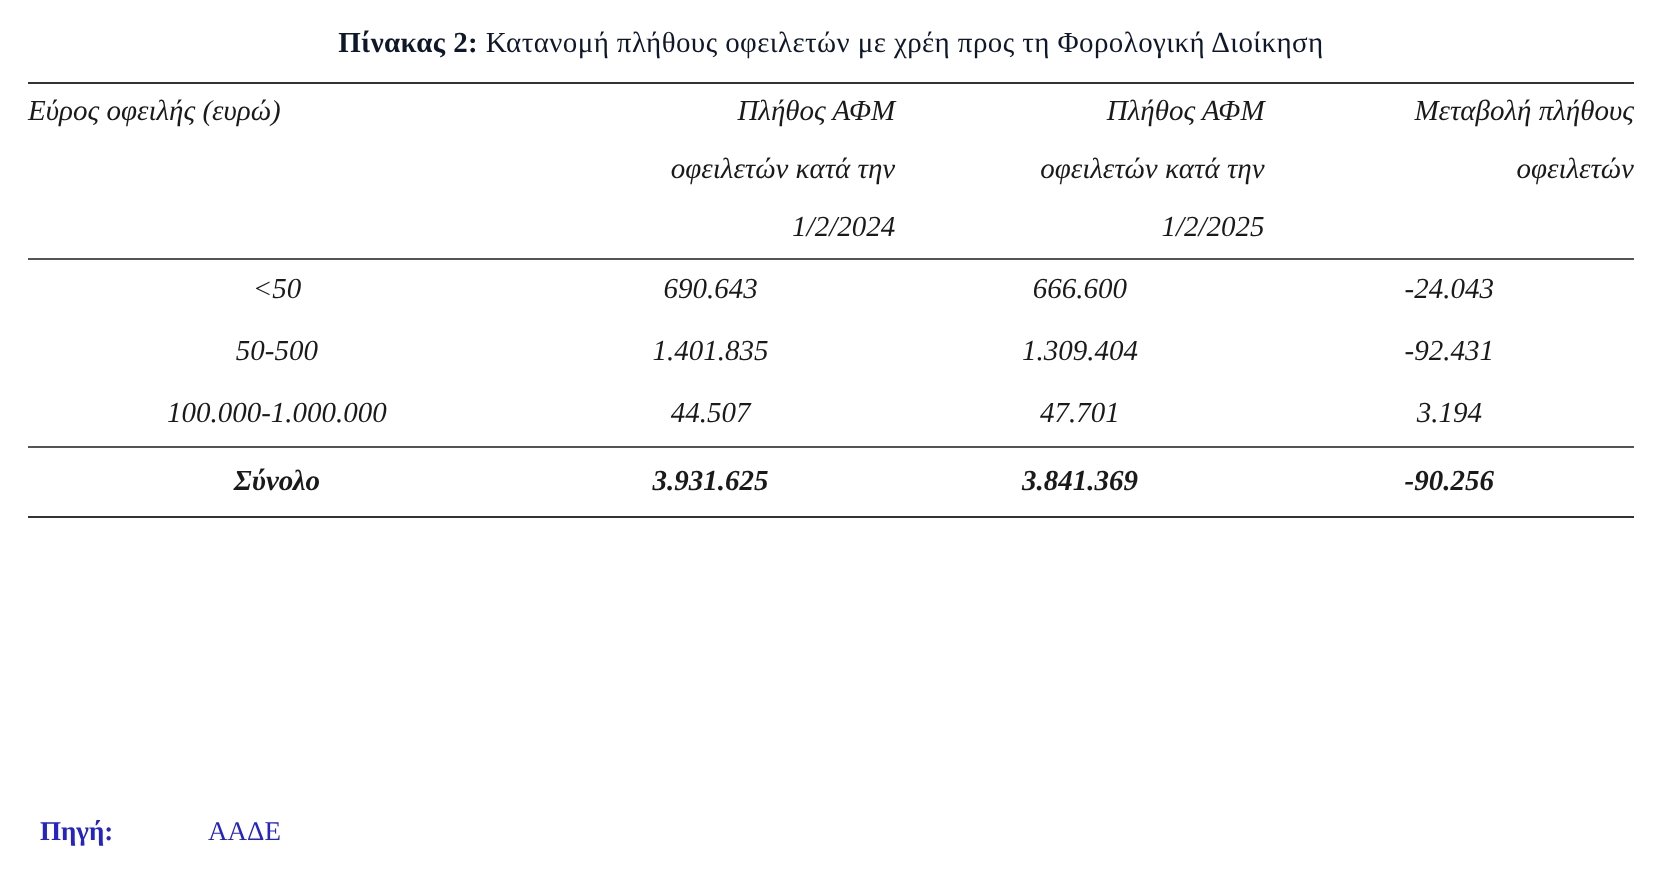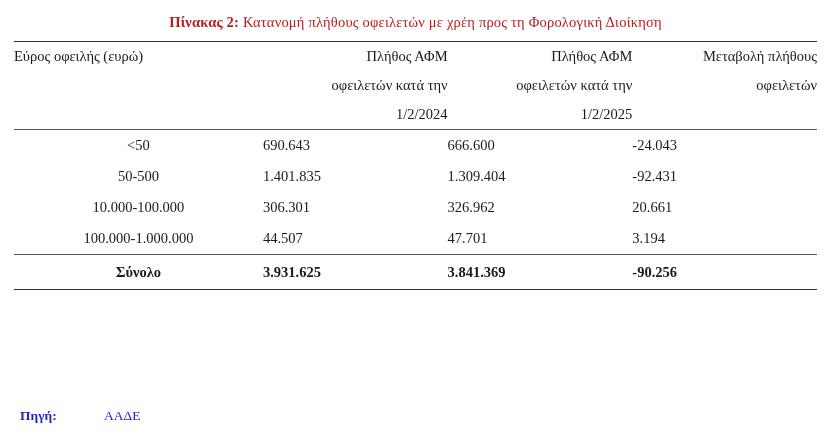--- a/index.html
+++ b/index.html
@@ -17,34 +17,35 @@
   .page {
     position: relative;
     width: 831px;
     height: 438px;
     box-sizing: border-box;
     padding: 0 14px;
   }
   .table-title {
     text-align: center;
     font-size: 14.5px;
-    color: #b91c1c;
+    color: #0f172a;
     padding: 14px 0 10px 0;
     letter-spacing: 0.2px;
   }
   .table-title .label {
     font-weight: bold;
   }
   .table-title .caption {
     font-weight: normal;
   }
   table.main {
     width: 100%;
     border-collapse: collapse;
     table-layout: fixed;
+    font-style: italic;
   }
   table.main th, table.main td {
     padding: 0;
   }
   .rule-top {
     border-top: 1.6px solid #333;
   }
   .rule-mid {
     border-top: 1.1px solid #555;
   }
@@ -75,21 +76,21 @@
   tbody td {
     font-size: 14.5px;
     height: 31px;
     vertical-align: middle;
   }
   td.range {
     text-align: center;
     padding-left: 6px;
   }
   td.num {
-    text-align: left;
+    text-align: center;
   }
   tr.total td {
     font-weight: bold;
     height: 34px;
   }
   .source {
     position: absolute;
     left: 20px;
     bottom: 14px;
     font-size: 13.5px;
@@ -142,26 +143,20 @@
         <td class="num">666.600</td>
         <td class="num">-24.043</td>
       </tr>
       <tr>
         <td class="range">50-500</td>
         <td class="num">1.401.835</td>
         <td class="num">1.309.404</td>
         <td class="num">-92.431</td>
       </tr>
       <tr>
-        <td class="range">10.000-100.000</td>
-        <td class="num">306.301</td>
-        <td class="num">326.962</td>
-        <td class="num">20.661</td>
-      </tr>
-      <tr>
         <td class="range">100.000-1.000.000</td>
         <td class="num">44.507</td>
         <td class="num">47.701</td>
         <td class="num">3.194</td>
       </tr>
       <tr class="total rule-mid">
         <td class="range">Σύνολο</td>
         <td class="num">3.931.625</td>
         <td class="num">3.841.369</td>
         <td class="num">-90.256</td>

